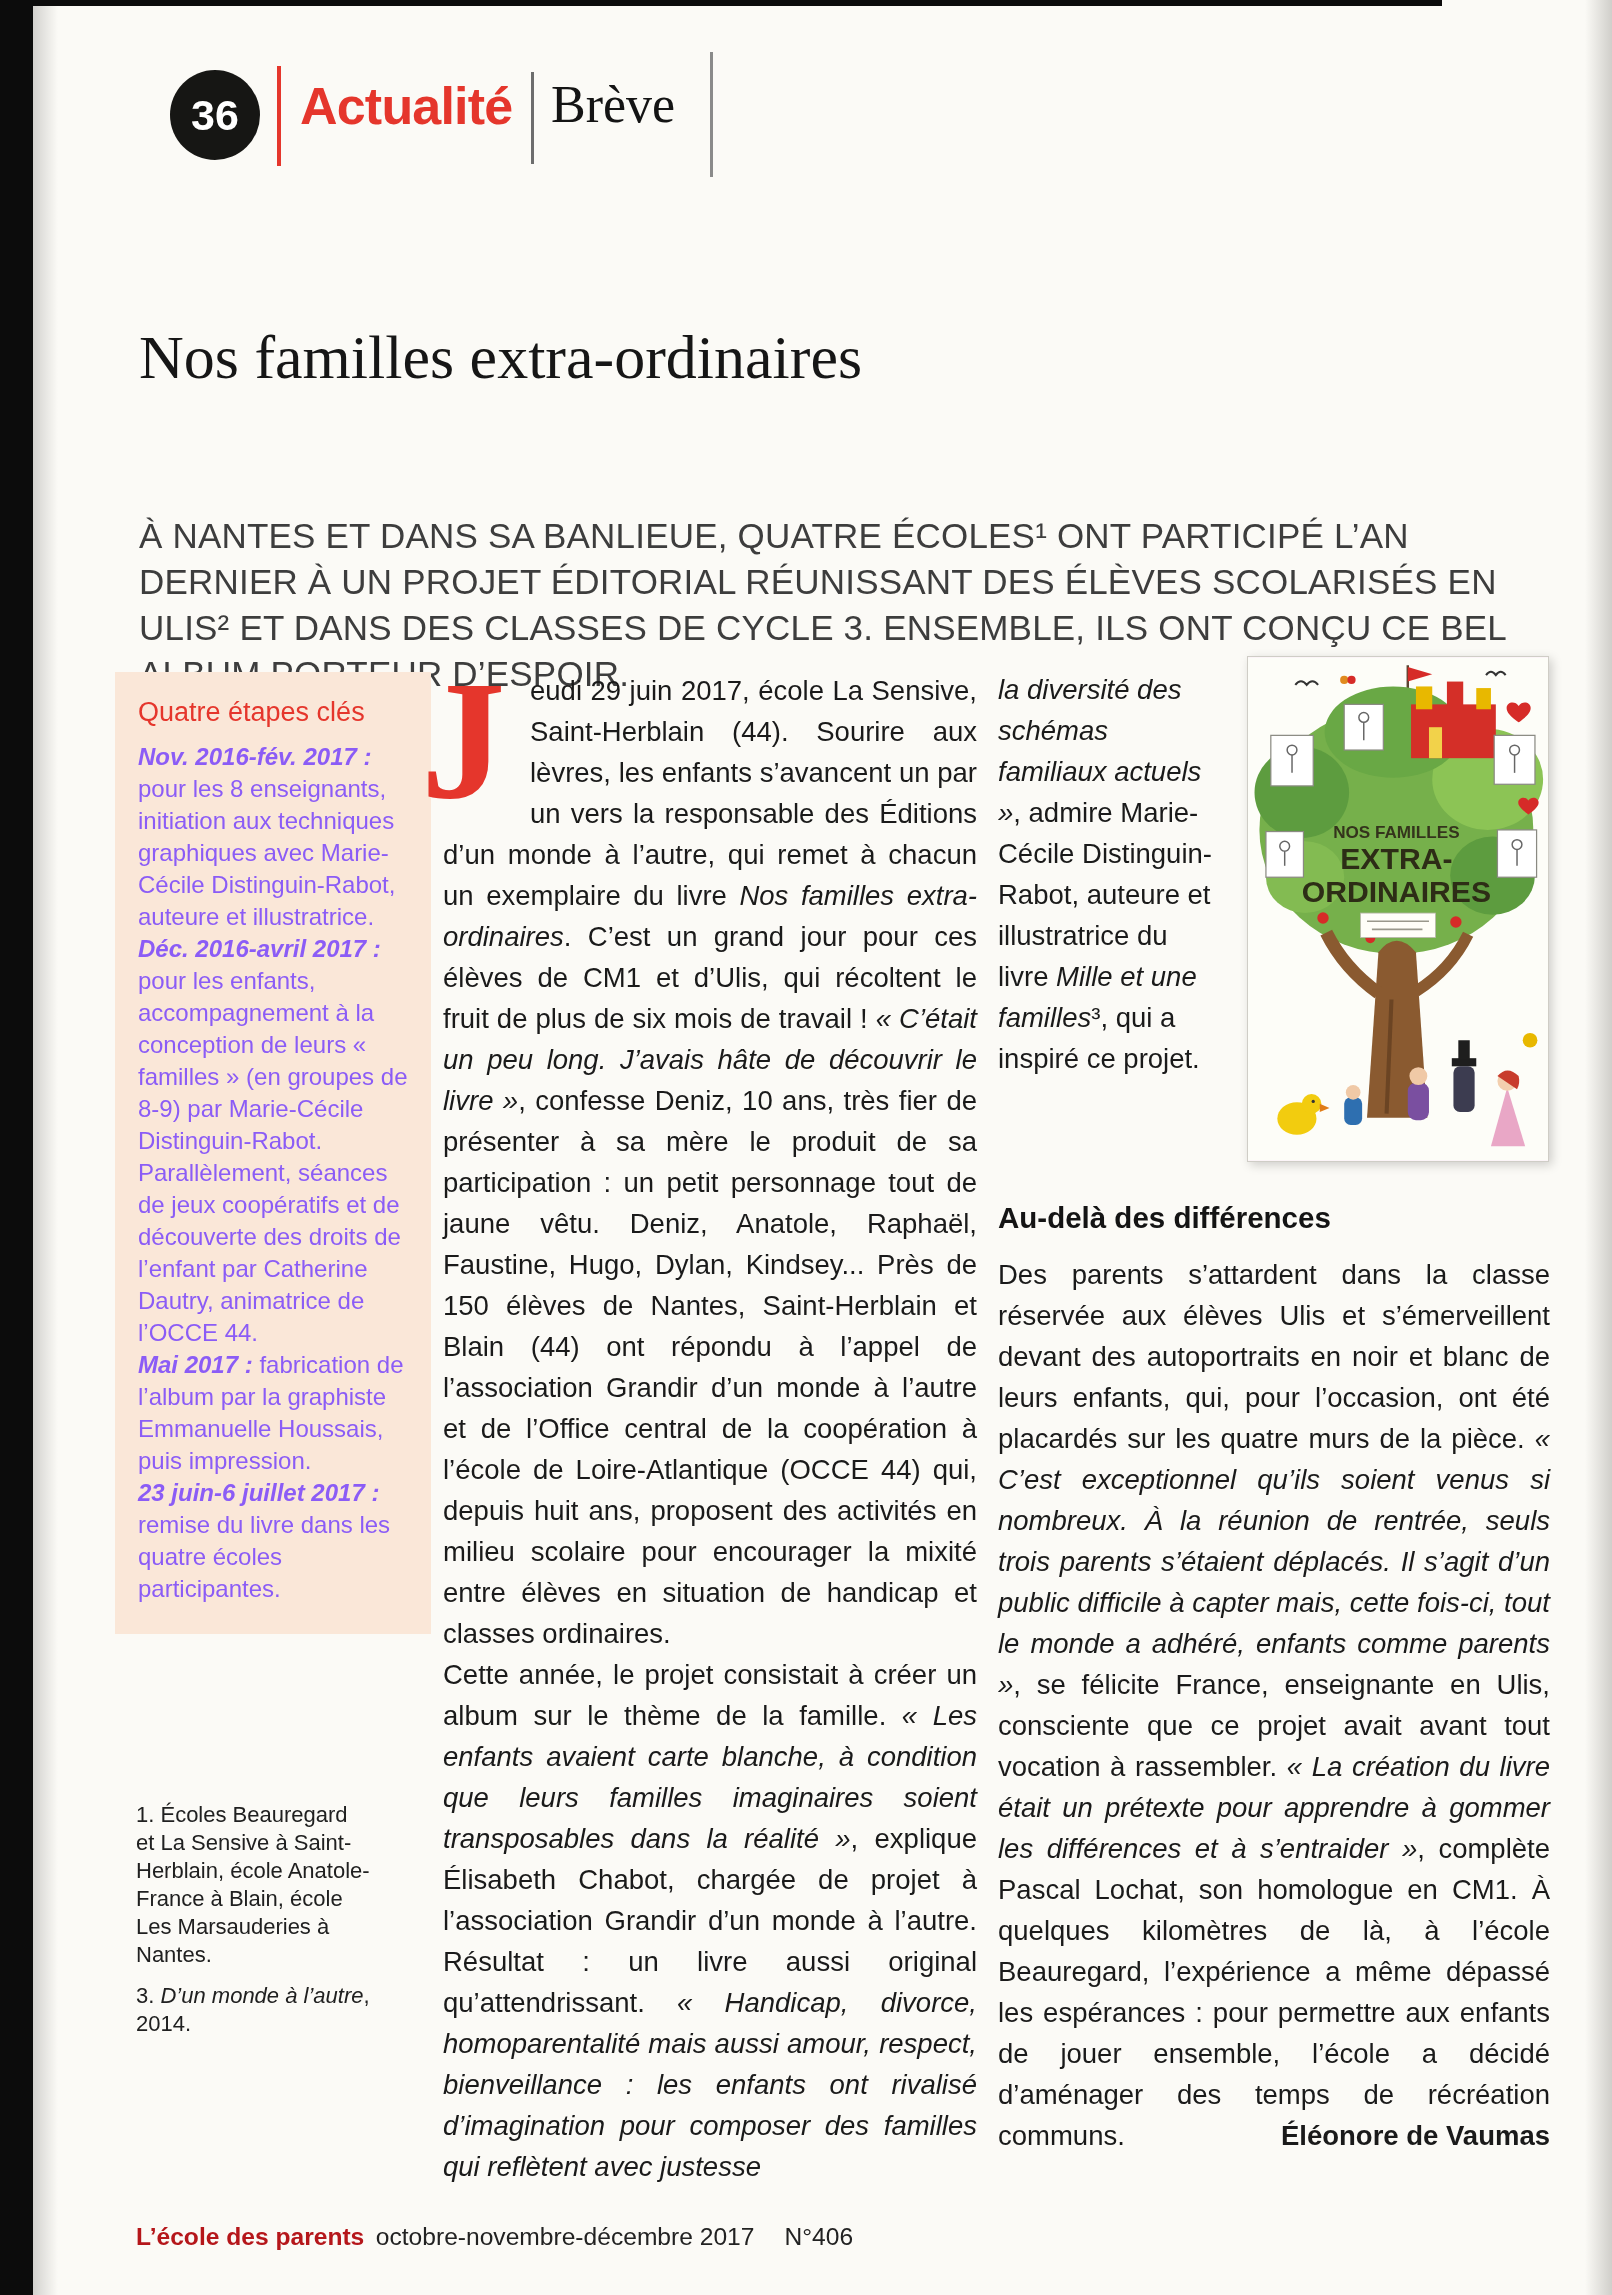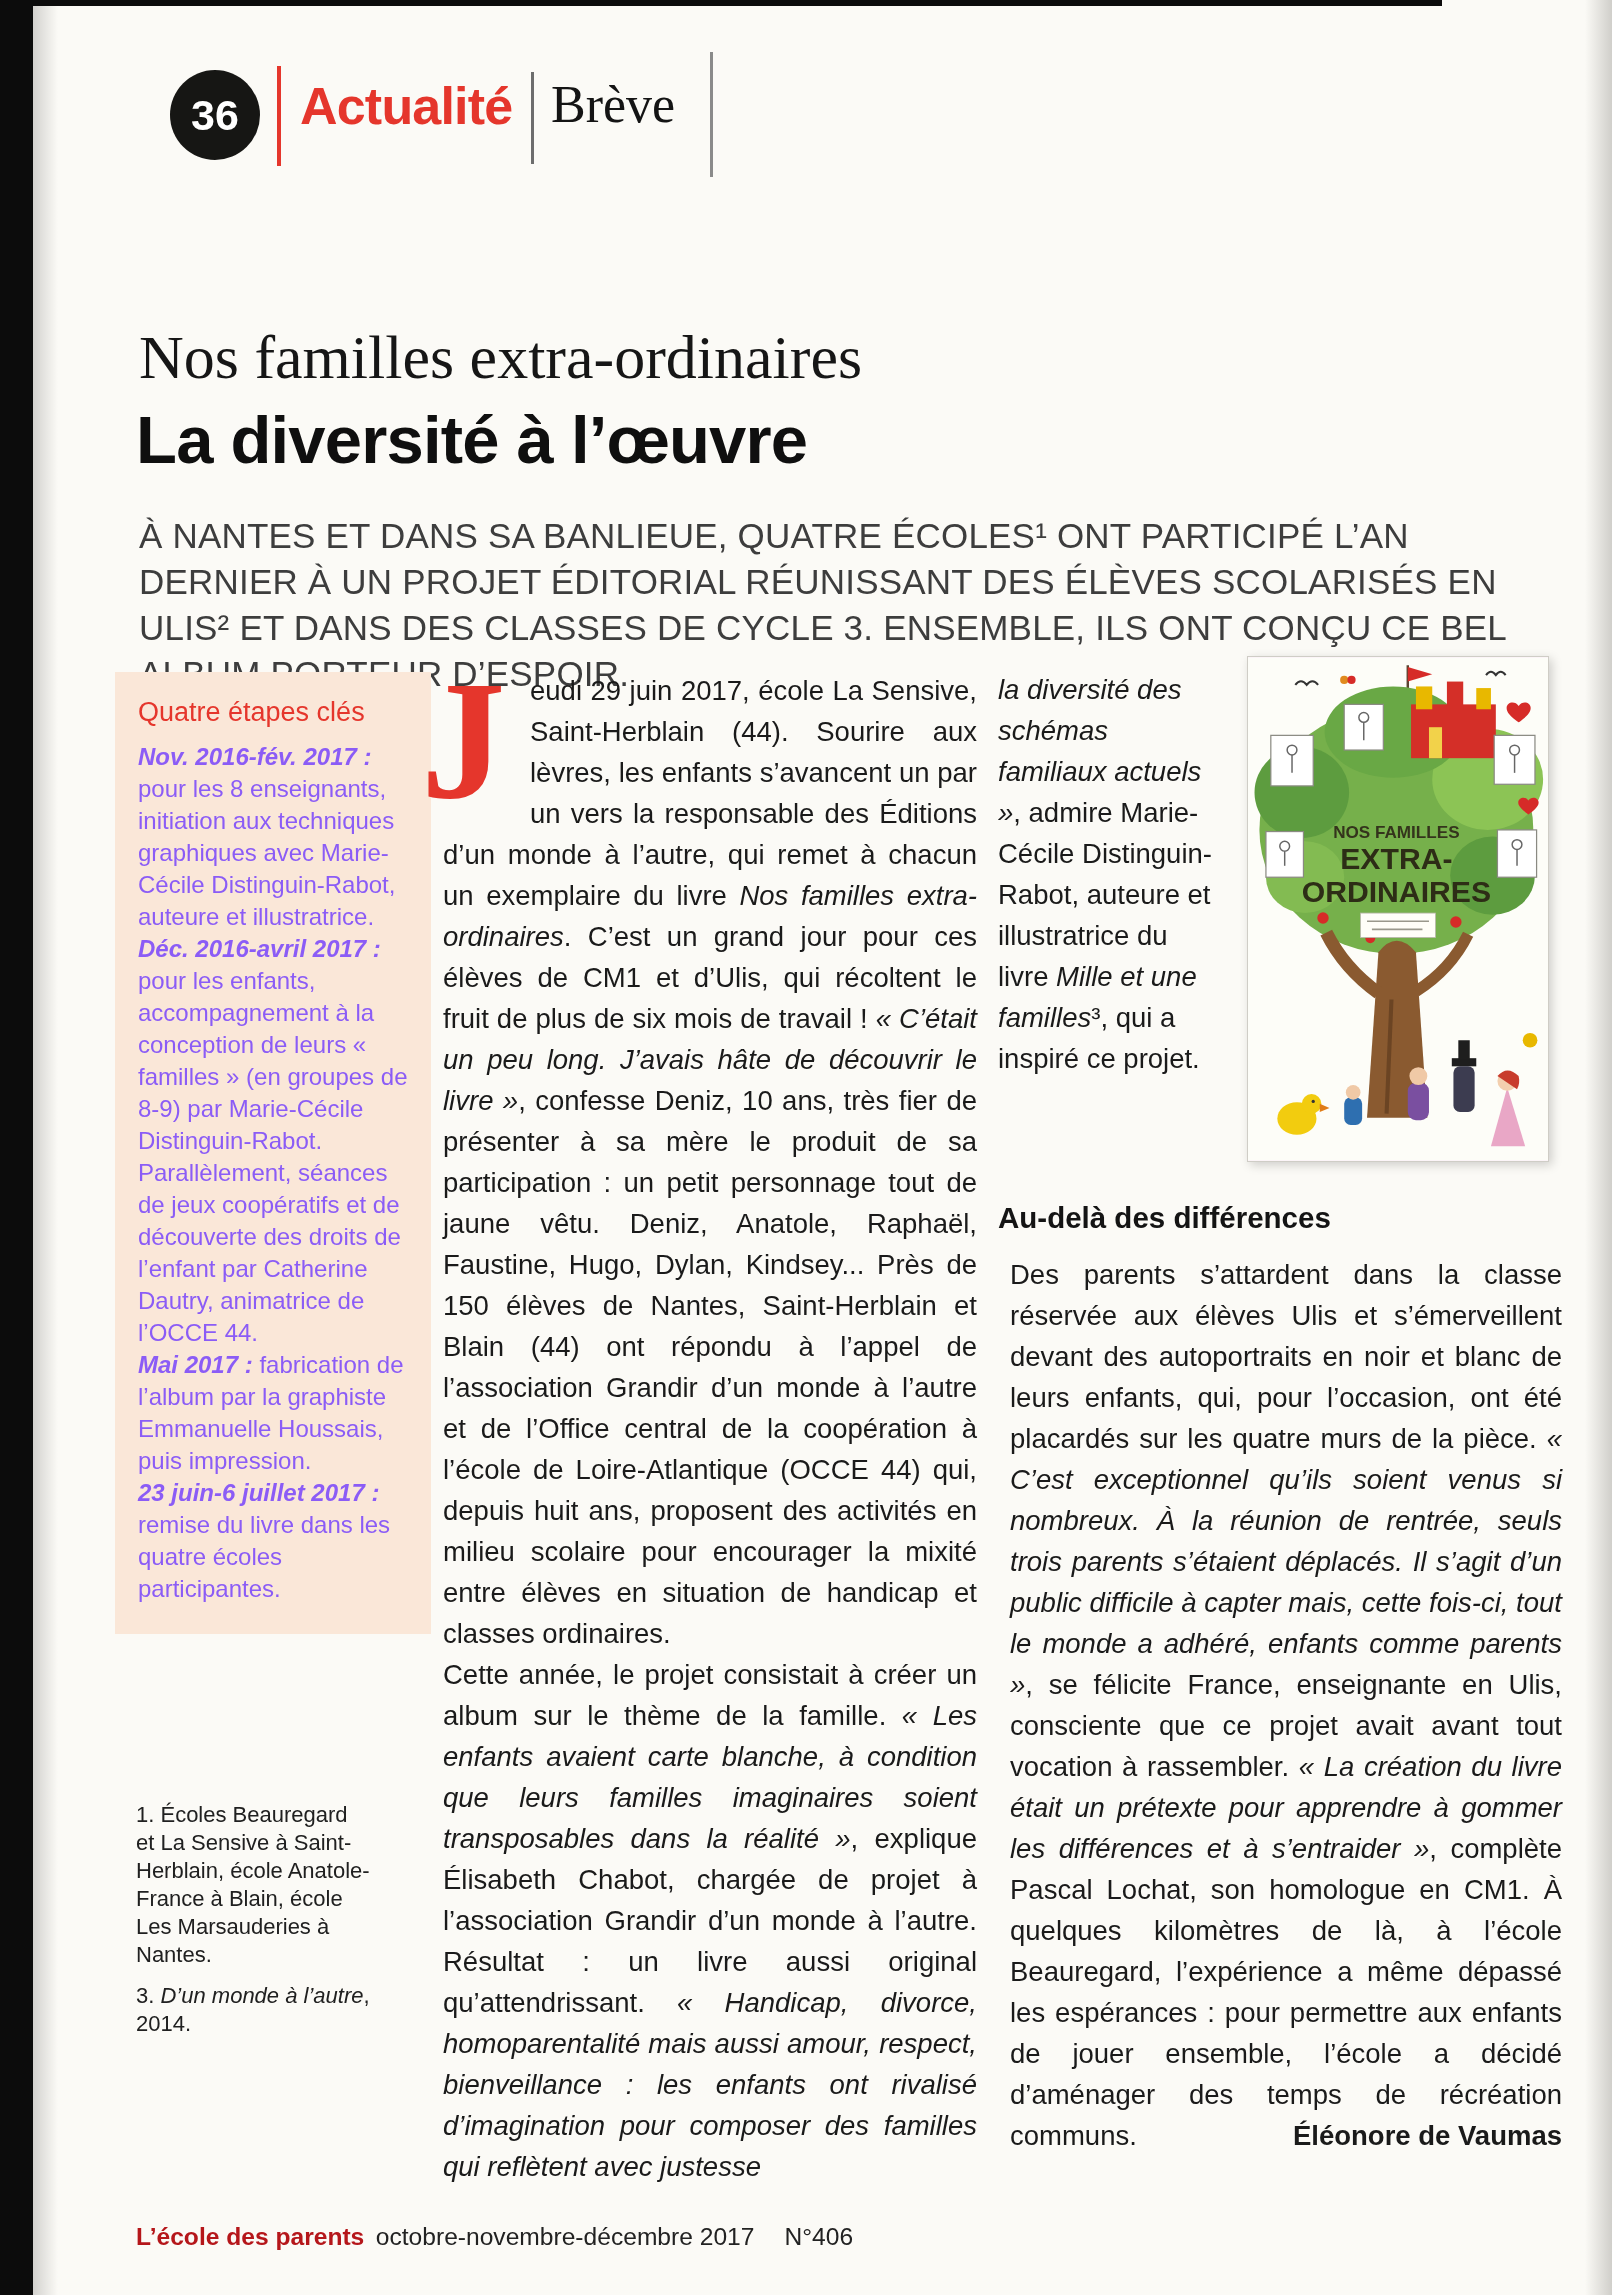--- a/index.html
+++ b/index.html
@@ -91,21 +91,21 @@
   .col-right-top {
     position: absolute; left: 998px; top: 669px; width: 226px;
     font-size: 27.5px; line-height: 41px; text-align: left; hyphens: auto;
   }
   .subheading {
     position: absolute; left: 998px; top: 1201px; width: 551px;
     font-size: 29.5px; font-weight: 700; color: #141414;
   }
   .col-right-bottom {
     position: absolute; left: 998px; top: 1254px; width: 552px;
-    font-size: 27.5px; line-height: 41px; text-align: justify; hyphens: auto; margin-left: 12px;
+    font-size: 27.5px; line-height: 41px; text-align: justify; hyphens: auto;
   }
 
   
   .run-i  { font-style: italic; }
   .run-bi { font-weight: 700; font-style: italic; }
   .run-by { float: right; font-weight: 700; font-style: normal; }
 
   
   .book-cover {
     position: absolute; left: 1247px; top: 656px; width: 302px; height: 506px;
@@ -132,21 +132,20 @@
   <div class="page-badge">
     <span>36</span>
   </div>
   <div class="mast-div0"></div>
   <div class="section-label">Actualité</div>
   <div class="mast-div1"></div>
   <div class="rubric-label">Brève</div>
   <div class="mast-div2"></div>
 
   <h1 class="kicker">Nos familles extra-ordinaires</h1>
-  <h2 class="headline">La diversité à l’œuvre</h2>
   <p class="standfirst">À NANTES ET DANS SA BANLIEUE, QUATRE ÉCOLES¹ ONT PARTICIPÉ L’AN DERNIER À UN PROJET ÉDITORIAL RÉUNISSANT DES ÉLÈVES SCOLARISÉS EN ULIS² ET DANS DES CLASSES DE CYCLE 3. ENSEMBLE, ILS ONT CONÇU CE BEL ALBUM PORTEUR D’ESPOIR.</p>
 
   <aside class="sidebar">
     <h3 class="sidebar-title">Quatre étapes clés</h3>
     <p><span class="run-bi">Nov. 2016-fév. 2017 : </span><span>pour les 8 enseignants, initiation aux techniques graphiques avec Marie-Cécile Distinguin-Rabot, auteure et illustratrice.</span></p>
     <p><span class="run-bi">Déc. 2016-avril 2017 : </span><span>pour les enfants, accompagnement à la conception de leurs « familles » (en groupes de 8-9) par Marie-Cécile Distinguin-Rabot. Parallèlement, séances de jeux coopératifs et de découverte des droits de l’enfant par Catherine Dautry, animatrice de l’OCCE 44.</span></p>
     <p><span class="run-bi">Mai 2017 : </span><span>fabrication de l’album par la graphiste Emmanuelle Houssais, puis impression.</span></p>
     <p><span class="run-bi">23 juin-6 juillet 2017 : </span><span>remise du livre dans les quatre écoles participantes.</span></p>
   </aside>
 

